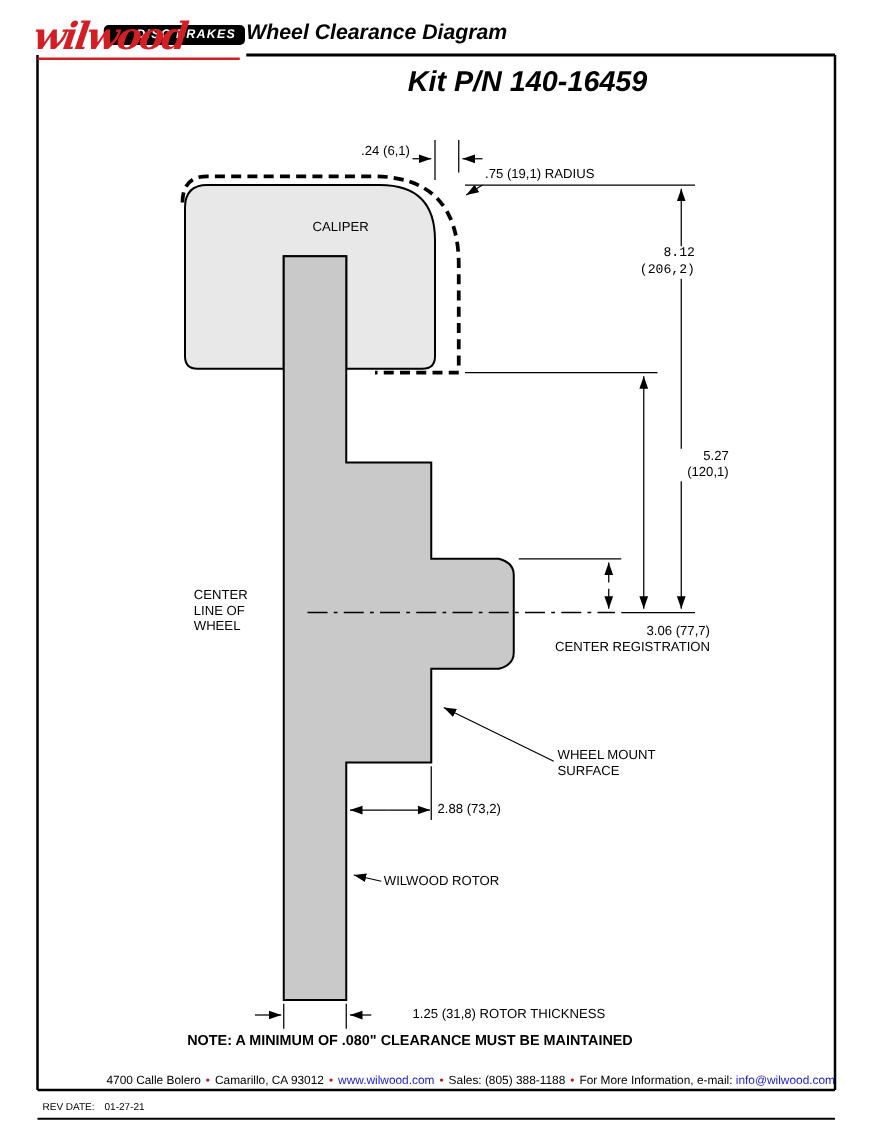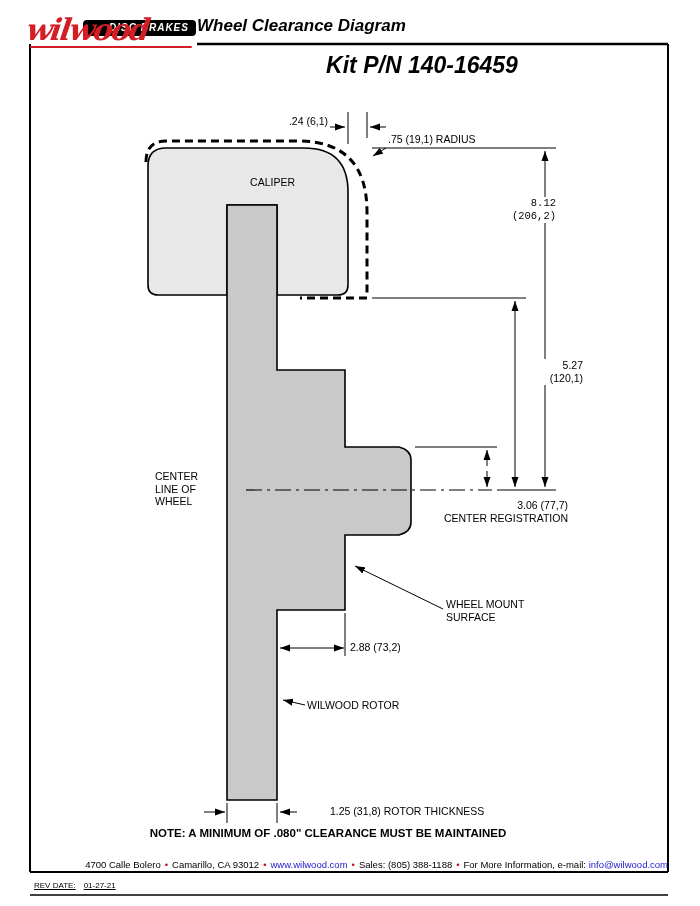--- a/index.html
+++ b/index.html
@@ -24,21 +24,21 @@
                font-size:17px; font-weight:bold; font-style:italic; }
   .kit-title { position:absolute; left:152px; top:52px; width:540px; text-align:center;
                font-size:23px; font-weight:bold; font-style:italic; }
 
   .note { position:absolute; left:80px; top:826px; width:496px; text-align:center;
           font-size:11.5px; font-weight:bold; line-height:15px; }
 
   .footer { position:absolute; left:30px; top:858px; width:638px; text-align:right; font-size:9.5px; line-height:14px; }
   .footer .bullet { color:#c1121c; margin:0 4px; }
   .footer .link { color:#1a1acc; }
-  .revdate { position:absolute; left:34px; top:881px; font-size:8px;text-decoration:underline; }
+  .revdate { position:absolute; left:34px; top:881px; font-size:8px; }
   .revdate .rv { margin-left:8px; }
 
   .two-line { line-height:13px; }
 </style>
 </head>
 <body>
 
 <div class="page">
 
   <svg class="draw" width="700" height="906" viewBox="0 0 700 906">

